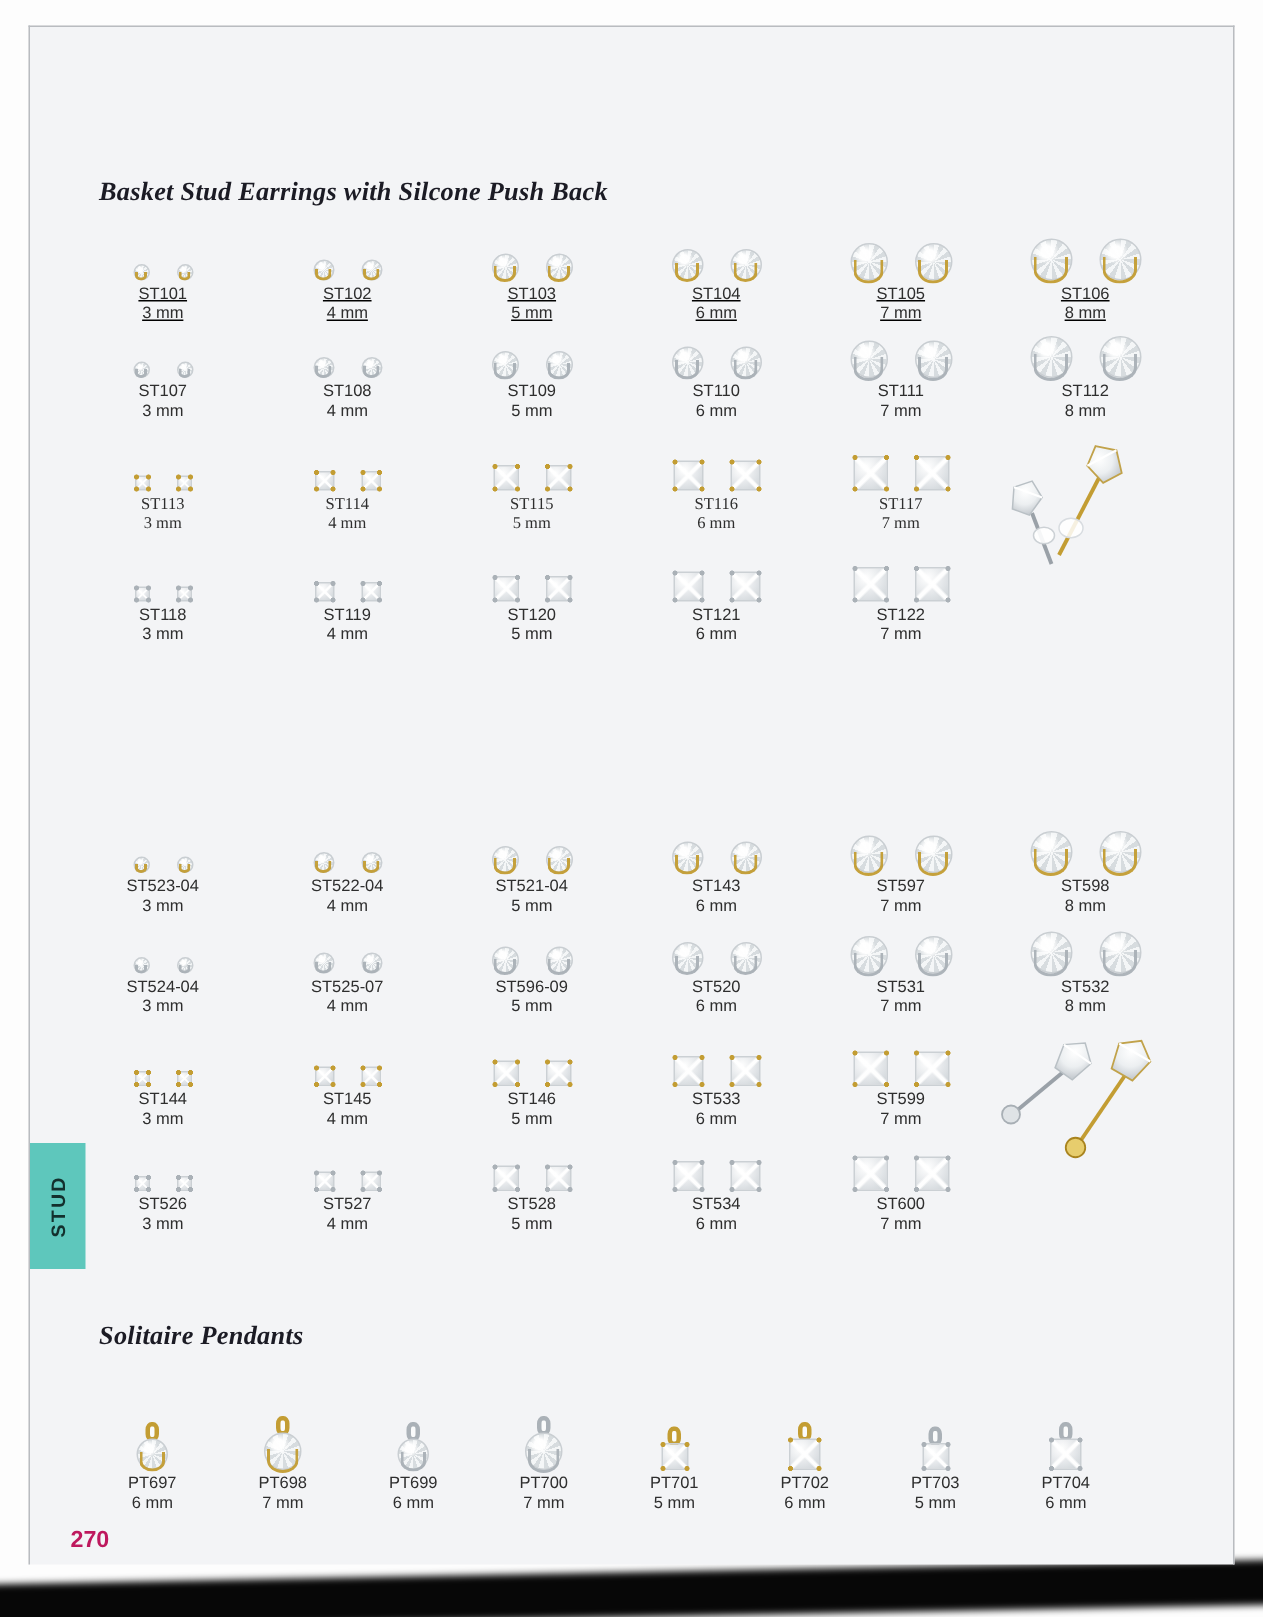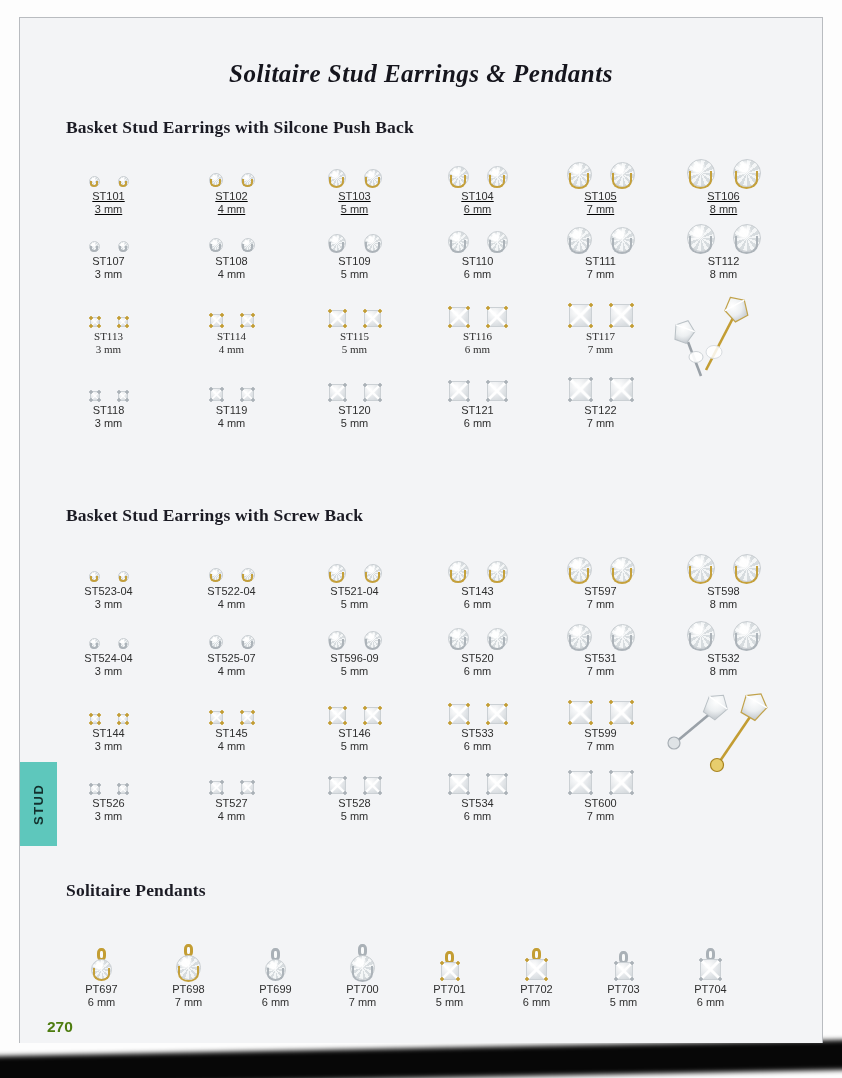--- a/index.html
+++ b/index.html
@@ -19,21 +19,21 @@
     border:1px solid #b9bcc0;border-bottom:none;
     box-sizing:border-box;
   }
   .page-title{
     position:absolute;top:42px;left:0;width:100%;text-align:center;
     font-family:"Liberation Serif", serif;font-style:italic;font-weight:700;
     font-size:25px;color:#15151d;letter-spacing:.5px;margin:0;
   }
   .sec-heading{
     position:absolute;left:46px;margin:0;
-    font-family:"Liberation Serif", serif;font-weight:700;
+    font-family:"Liberation Serif", serif;font-style:italic;font-weight:700;
     font-size:17.5px;color:#1b1b24;letter-spacing:.2px;
   }
   #h-sec0{top:99px;}
   #h-sec1{top:487px;}
   #h-sec2{top:862px;}
 
   .row{position:absolute;display:flex;}
   .row.studs{width:740px;}
   .row.pendants{width:700px;}
   .cell{width:123px;display:flex;flex-direction:column;align-items:center;}
@@ -87,32 +87,30 @@
   .photo{position:absolute;}
 
   .side-tab{
     position:absolute;left:20px;top:762px;width:37px;height:84px;
     background:#5ec7bc;display:flex;align-items:center;justify-content:center;
     writing-mode:vertical-rl;transform:rotate(180deg);
     font-size:13px;font-weight:700;letter-spacing:1.5px;color:#13302d;
   }
   .page-number{
     position:absolute;left:27px;top:1000px;
-    font-size:15.5px;font-weight:600;color:#4d7c0f;
+    font-size:15.5px;font-weight:600;color:#be185d;
   }
 </style>
 </head>
 <body>
 
 <div class="page-shadow"></div>
 
 <div class="sheet" id="sheet">
-  <h1 class="page-title">Solitaire Stud Earrings &amp; Pendants</h1>
   <h2 class="sec-heading" id="h-sec0">Basket Stud Earrings with Silcone Push Back</h2>
-  <h2 class="sec-heading" id="h-sec1">Basket Stud Earrings with Screw Back</h2>
   <h2 class="sec-heading" id="h-sec2">Solitaire Pendants</h2>
 
   <svg class="photo" style="left:628px;top:272px" width="145" height="110" viewBox="0 0 145 110">
     <defs>
       <radialGradient id="gem1" cx="40%" cy="35%" r="70%">
         <stop offset="0" stop-color="#ffffff"></stop>
           <stop offset=".6" stop-color="#eceff1"></stop>
           <stop offset="1" stop-color="#c8cdd2"></stop>
       </radialGradient>
     </defs>

